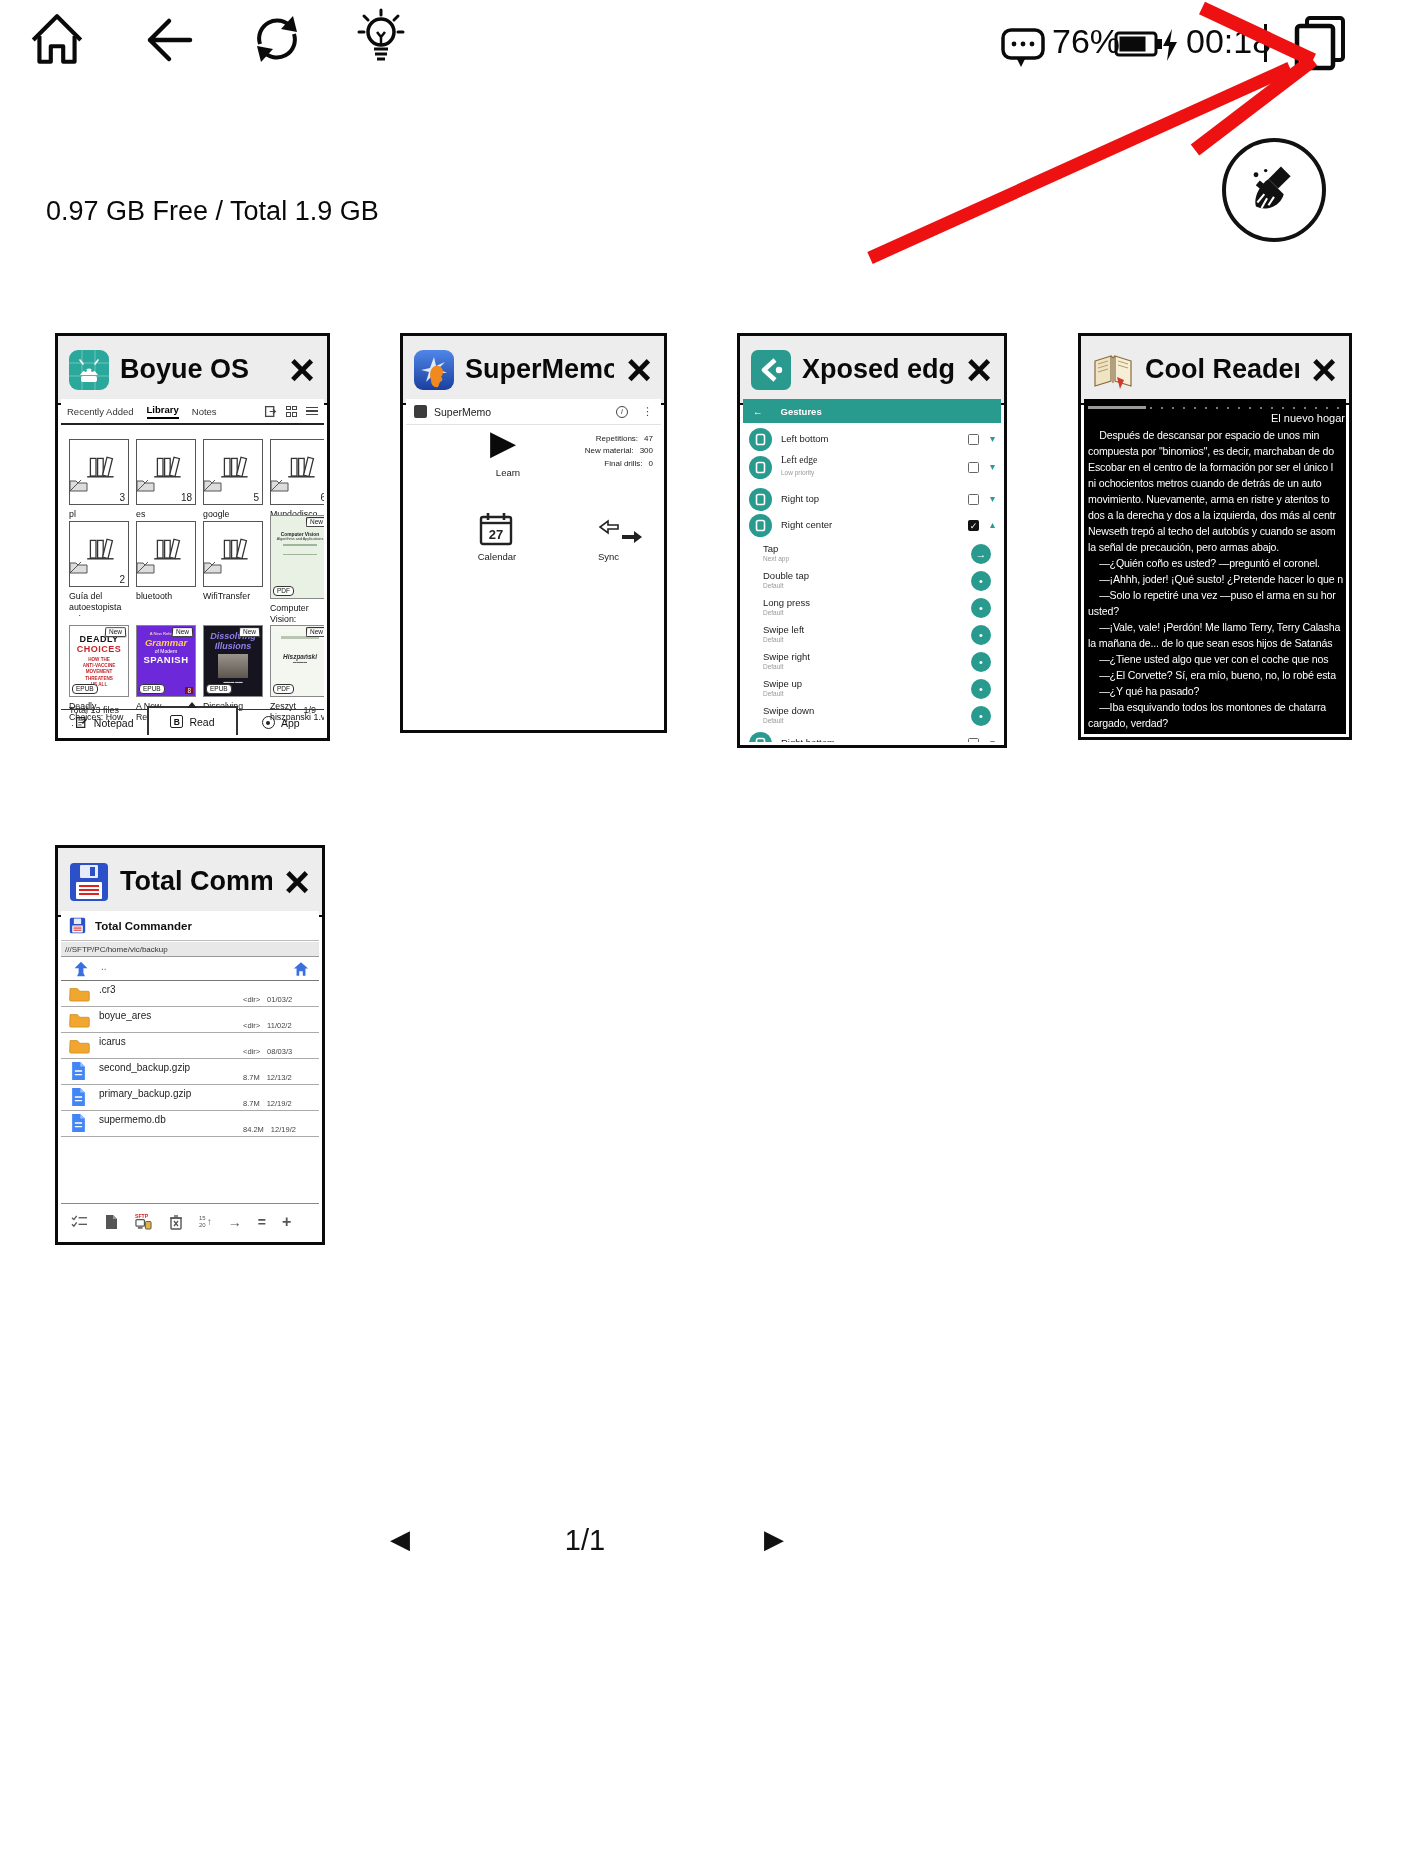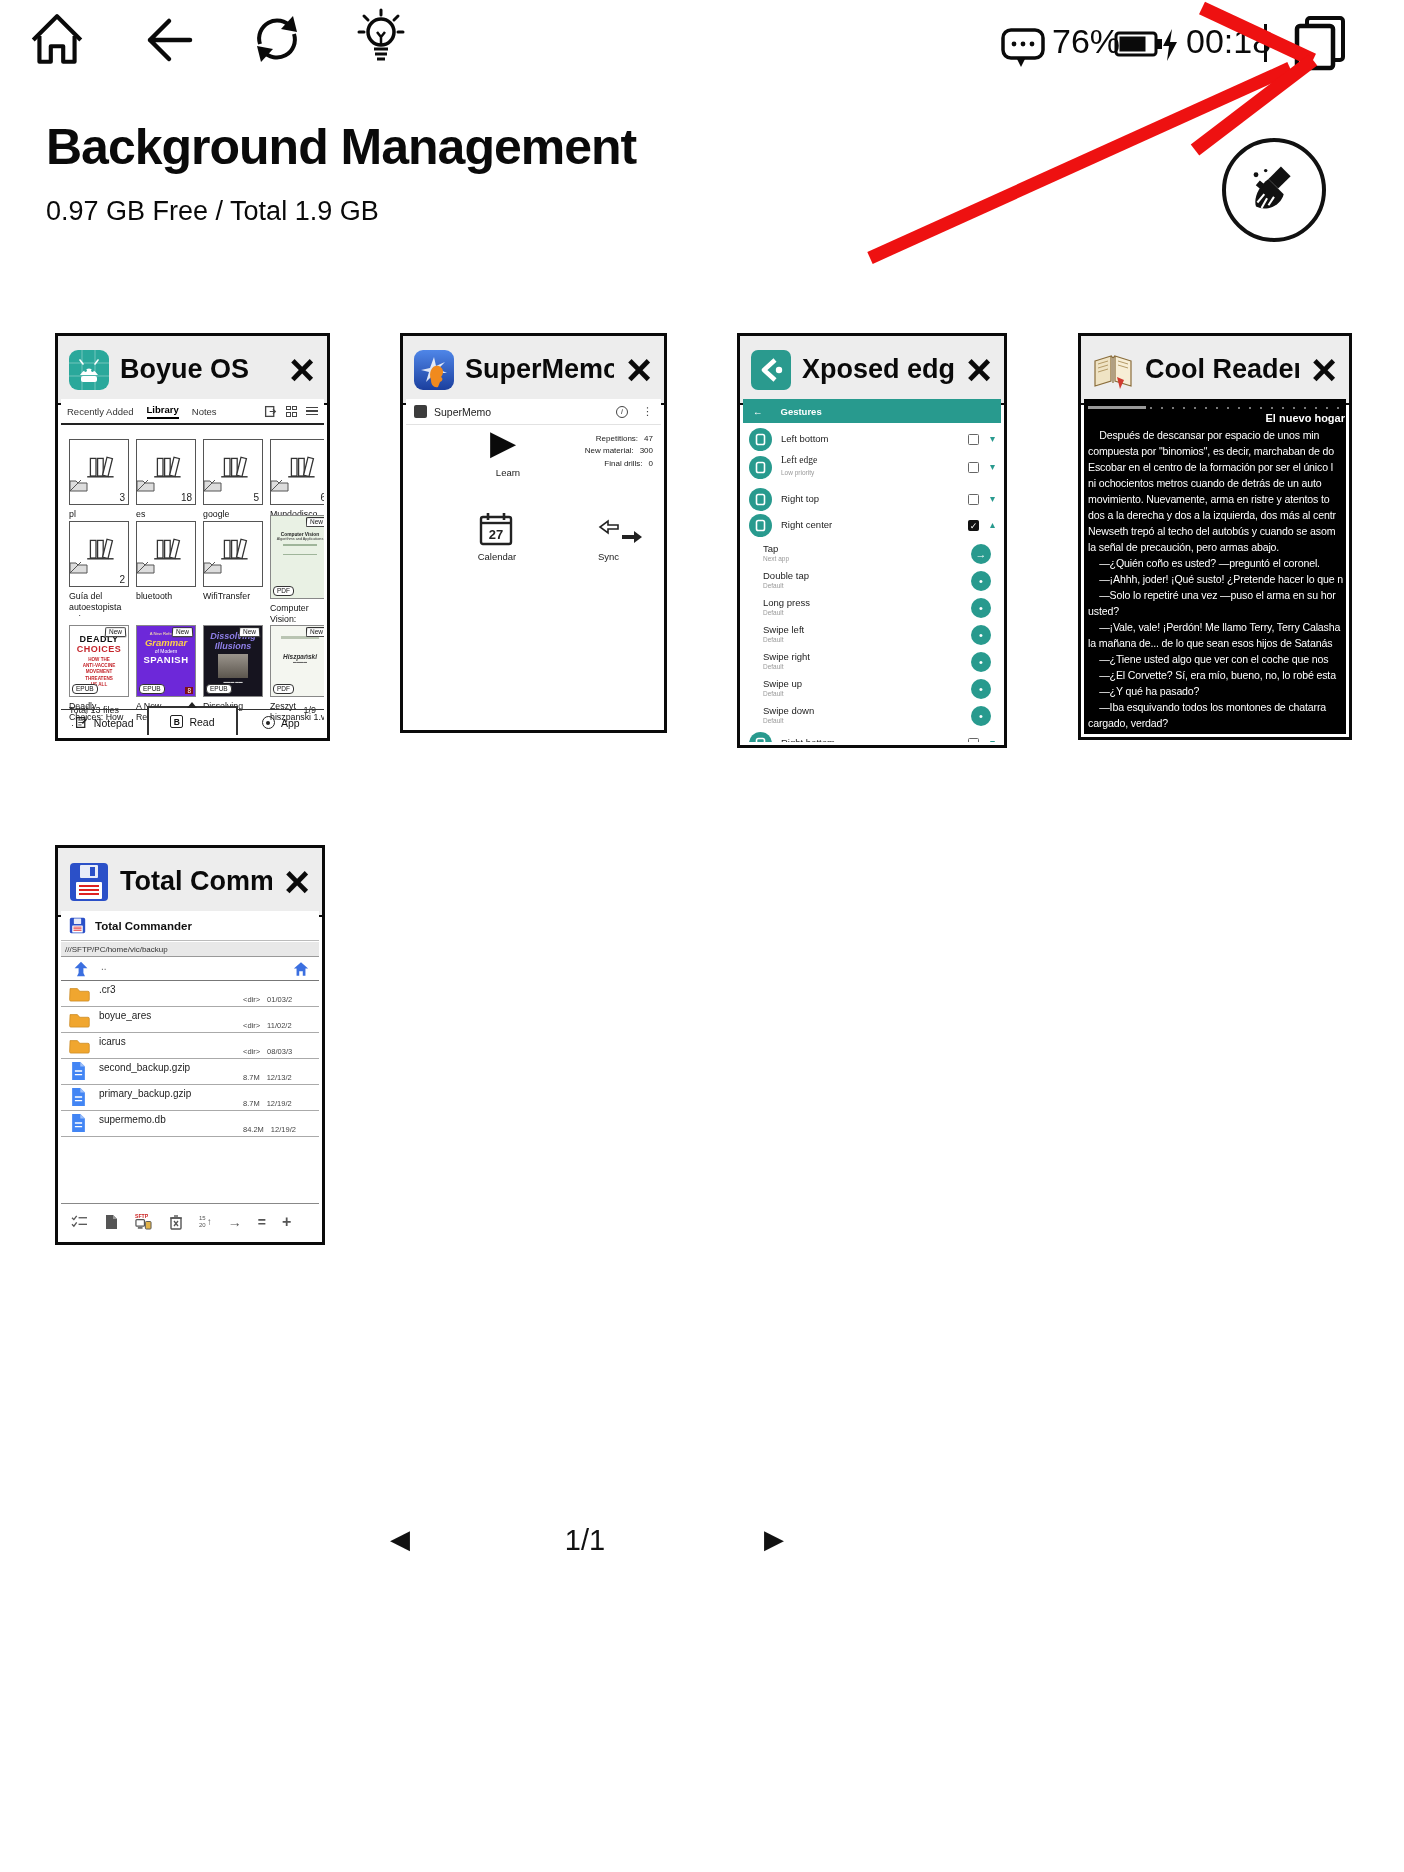--- a/index.html
+++ b/index.html
@@ -103,21 +103,21 @@
   .caret { position:absolute; right:6px; top:6px; font-size:10px; color:#289a8e; }
   .xg-row { position:absolute; left:0; right:0; height:27px; cursor:pointer; }
   .xg-lab { position:absolute; left:20px; top:2px; font-size:9.5px; color:#222; }
   .xg-val { position:absolute; left:20px; top:14px; font-size:6.5px; color:#999; }
   .xg-circ { position:absolute; right:10px; top:3px; width:20px; height:20px; background:#289a8e; border-radius:50%; color:#fff; font-size:11px; display:flex; align-items:center; justify-content:center; }
 
   
   .cr-body { background:#000; }
   .cr-prog-solid { position:absolute; left:4px; top:7px; width:58px; height:3px; background:#999; }
   .cr-prog-dots { position:absolute; left:66px; right:4px; top:8px; height:2px; background:repeating-linear-gradient(90deg,#777 0 2px,transparent 2px 11px); }
-  .cr-chapter { position:absolute; right:1px; top:13px; font-size:11px; font-weight:bold; color:#fff; white-space:nowrap; }
+  .cr-chapter { position:absolute; right:1px; top:13px; font-size:11px; font-weight:normal; color:#fff; white-space:nowrap; }
   .cr-line { position:absolute; left:4px; right:-40px; font-size:10.6px; color:#fff; white-space:pre; letter-spacing:-.15px; }
 
   
   .tc-appbar { position:absolute; left:0; right:0; top:0; height:30px; display:flex; align-items:center; gap:9px; padding:0 8px; border-bottom:1.5px solid #bbb; }
   .tc-appbar b { font-size:11.5px; color:#111; }
   .tc-path { position:absolute; left:0; right:0; top:31px; height:15px; background:#e8e8e8; font-size:8px; color:#333; line-height:15px; padding-left:4px; border-bottom:1px solid #999; }
   .tc-up { position:absolute; left:0; right:0; top:46px; height:24px; border-bottom:1.5px solid #777; }
   .tc-up .dots { position:absolute; left:40px; top:4px; font-size:10px; color:#666; }
   .tc-row { position:absolute; left:0; right:0; height:26px; border-bottom:1px solid #aaa; cursor:pointer; }
   .tc-name { position:absolute; left:38px; top:3px; font-size:10px; color:#222; }
@@ -192,21 +192,20 @@
       <rect x="5" y="12" width="36" height="42" rx="3" fill="#fff" stroke="#0a0a0a" stroke-width="4.5"></rect>
     </svg>
   </button>
 
   <svg class="abs" style="left:850px;top:0;pointer-events:none;" width="520" height="280" viewBox="0 0 520 280">
     <line x1="20" y1="258" x2="440" y2="68" stroke="#ee1111" stroke-width="13"></line>
     <line x1="352" y1="8" x2="463" y2="60" stroke="#ee1111" stroke-width="14"></line>
     <line x1="345" y1="150" x2="463" y2="60" stroke="#ee1111" stroke-width="14"></line>
   </svg>
 
-  <h1 class="page-title">Background Management</h1>
   <p class="page-subtitle">0.97 GB Free / Total 1.9 GB</p>
   <button class="clean-fab">
     <svg width="72" height="72" viewBox="0 0 104 104">
       <polygon points="62,18 76,32 58,50 44,36" fill="#111"></polygon>
       <path d="M44 36 L66 58 C62 74 42 84 26 76 C22 64 30 46 44 36 Z" fill="#111"></path>
       <path d="M34 78 L42 64 M44 74 L52 62 M28 70 L38 58" stroke="#fff" stroke-width="3"></path>
       <rect x="28" y="40" width="9" height="9" transform="rotate(40 32 44)" fill="#111"></rect>
       <circle cx="26" cy="30" r="3.5" fill="#111"></circle>
       <circle cx="40" cy="24" r="2.5" fill="#111"></circle>
     </svg>

